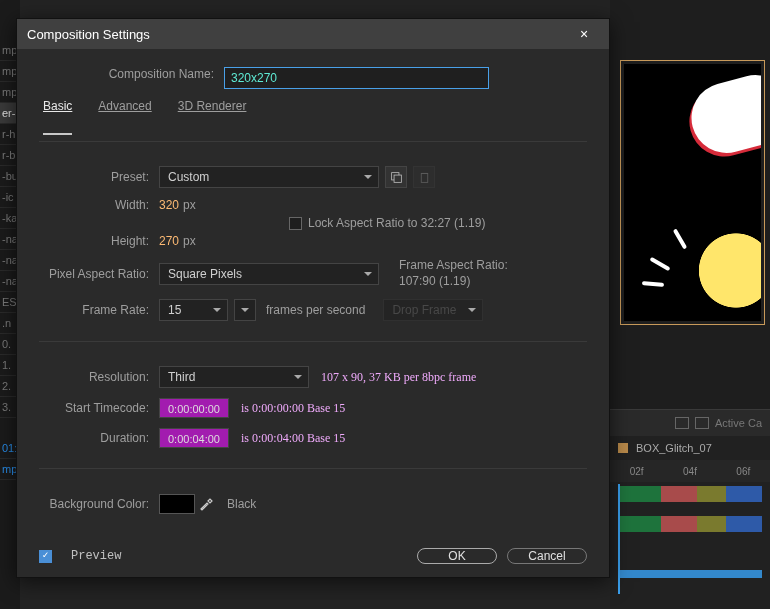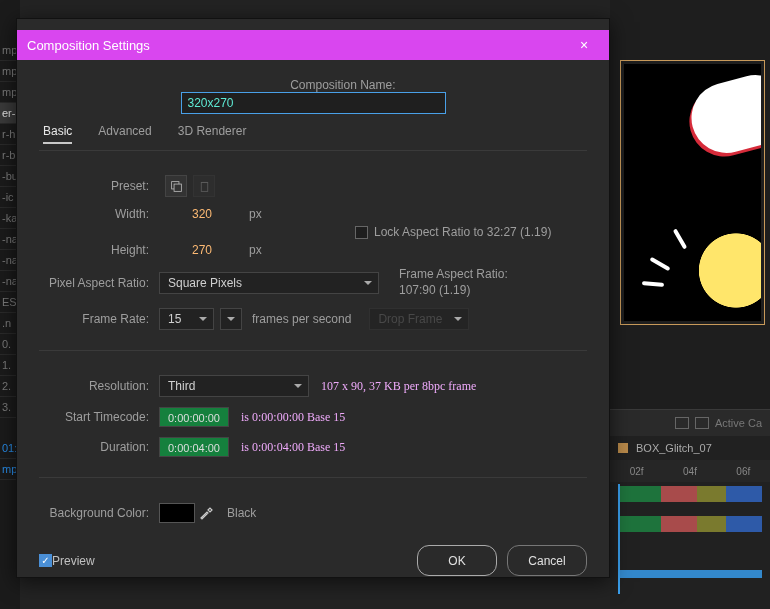--- a/index.html
+++ b/index.html
@@ -54,35 +54,35 @@
   .tl-marker { position: absolute; left: 8px; top: 74px; width: 2px; height: 110px; background: #3aa0ee; }
 
   
   .dialog {
     position: absolute; left: 16px; top: 18px; width: 594px; height: 560px;
     background: #2a2a2a; border: 1px solid #111;
     box-shadow: 0 4px 20px rgba(0,0,0,0.6);
     display: flex; flex-direction: column;
   }
   .titlebar {
-    height: 30px; background: #d946ef; color: #fff;
+    height: 30px; background: #404040; color: #fff;
     display: flex; align-items: center; justify-content: space-between;
-    padding: 0 10px; font-size: 13px; margin-top: 11px;
+    padding: 0 10px; font-size: 13px;
   }
   .titlebar .close { width: 30px; height: 30px; display: flex; align-items: center; justify-content: center; cursor: pointer; font-size: 14px;}
   .body { flex: 1; padding: 10px 22px 0 22px; color: #9e9e9e; }
-  .row { display: flex; align-items: center; margin: 8px 0; flex-direction: column; }
+  .row { display: flex; align-items: flex-start; margin: 8px 0; }
   .lbl { text-align: right; padding-right: 10px; color: #9e9e9e; }
   .name-row .lbl { width: 185px; }
   .name-row input {
     width: 265px; height: 22px; background: #1f1f1f; color: #5eead4;
     border: 1px solid #49a0e8; padding: 0 6px; font-size: 12px;
   }
   .tabs { display: flex; gap: 26px; margin: 10px 0 6px 4px; font-size: 12px; }
-  .tab { color: #9e9e9e; padding-bottom: 4px; cursor: pointer; }
+  .tab { color: #9e9e9e; padding-bottom: 20px; cursor: pointer; text-decoration: underline; }
   .tab.active { color: #e8e8e8; border-bottom: 2px solid #c8c8c8; }
   .section { border-top: 1px solid #3a3a3a; padding: 14px 0 10px 0; }
   .section:first-of-type { border-top: none; }
   .field-r { display: flex; align-items: center; margin: 10px 0; }
   .field-r .lbl { width: 120px; }
   select, .select-like {
     background: #222; color: #d0d0d0; border: 1px solid #444;
     height: 22px; padding: 0 20px 0 8px; font-size: 12px;
     appearance: none; position: relative;
   }
@@ -90,41 +90,41 @@
   .select-wrap::after {
     content: ""; position: absolute; right: 7px; top: 9px;
     border: 4px solid transparent; border-top-color: #aaa; pointer-events: none;
   }
   .select-wrap.disabled select { color: #555; border-color: #333; }
   .icon-btn { width: 22px; height: 22px; background: #333; border: 1px solid #444; margin-left: 6px; display: inline-flex; align-items: center; justify-content: center; cursor: pointer;}
   .icon-btn.disabled { opacity: 0.35; }
   .icon-btn svg { width: 13px; height: 13px; }
   .val-link { color: #fdba74; cursor: pointer; text-decoration: none; }
   .unit { color: #9e9e9e; margin-left: 4px; }
-  .wh-block { display: flex; align-items: center; margin: 6px 0; gap: 33px; }
+  .wh-block { display: flex; align-items: center; margin: 6px 0; }
   .wh-block .lbl { width: 120px; }
   .lock-chk { display: flex; align-items: center; gap: 6px; margin-left: 70px; }
   .lock-chk .chkbox, .preview-chk .chkbox { width: 13px; height: 13px; border: 1px solid #666; background: #1e1e1e; display: inline-flex; align-items: center; justify-content: center; }
   .chkbox.checked { background: #4a8fd6; border-color: #4a8fd6; }
   .chkbox.checked::after { content: "✓"; color: #fff; font-size: 10px; line-height: 1; }
   .timecode {
-    display: inline-block; min-width: 70px; height: 20px; background: #15803d;
+    display: inline-block; min-width: 70px; height: 20px; background: #a21caf;
     border: 1px solid #444; color: #ddd; text-align: center; line-height: 20px;
     font-size: 11px;
   }
   .info-txt { color: #f0abfc; margin-left: 12px; font-family: Liberation Serif, serif; }
   .bg-swatch { width: 36px; height: 20px; background: #000; border: 1px solid #555; }
   .eyedrop { width: 22px; height: 22px; display: inline-flex; align-items: center; justify-content: center; cursor: pointer;}
   .footer {
     height: 52px; display: flex; align-items: center; padding: 0 22px;
   }
-  .preview-chk { display: flex; align-items: center; gap: 0; }
+  .preview-chk { display: flex; align-items: center; gap: 19px; font-family: Liberation Mono, monospace; }
   .footer-spacer { flex: 1; }
   .btn {
-    width: 80px; height: 31px; border: 1px solid #777; border-radius: 12px;
+    width: 80px; height: 16px; border: 1px solid #777; border-radius: 12px;
     background: transparent; color: #e0e0e0; font-size: 12px; cursor: pointer;
     margin-left: 10px;
   }
   .btn.primary { border-color: #aaa; }
   .two-line-right { margin-left: 20px; line-height: 1.3; }
 </style>
 </head>
 <body>
 
 <div class="bg-left">
@@ -199,20 +199,25 @@
 
     <div class="tabs">
       <div class="tab active">Basic</div>
       <div class="tab">Advanced</div>
       <div class="tab">3D Renderer</div>
     </div>
 
     <div class="section">
       <div class="field-r">
         <span class="lbl">Preset:</span>
+        <span class="select-wrap">
+          <select style="width:220px">
+            <option>Custom</option>
+          </select>
+        </span>
         <span class="icon-btn">
           <svg viewBox="0 0 16 16">
               <rect x="2" y="2" width="9" height="9" fill="none" stroke="#bbb"></rect>
               <rect x="5" y="5" width="9" height="9" fill="#333" stroke="#bbb"></rect>
             </svg>
         </span>
         <span class="icon-btn disabled">
           <svg viewBox="0 0 16 16">
               <rect x="4" y="3" width="8" height="11" fill="none" stroke="#bbb"></rect>
               <line x1="4" y1="3" x2="12" y2="3" stroke="#bbb"></line>
@@ -249,21 +254,21 @@
         </span>
         <span class="two-line-right">
           <div>Frame Aspect Ratio:</div>
           <div>107:90 (1.19)</div>
         </span>
       </div>
 
       <div class="field-r">
         <span class="lbl">Frame Rate:</span>
         <span class="select-wrap">
-          <select style="width:55px">
+          <select style="width:69px">
             <option>15</option>
           </select>
         </span>
         <span class="select-wrap" style="margin-left:6px">
           <select style="width:22px;padding:0 14px 0 4px"><option></option></select>
         </span>
         <span class="unit" style="margin-left:10px">frames per second</span>
         <span class="select-wrap disabled" style="margin-left:18px">
           <select style="width:100px" disabled="">
             <option>Drop Frame</option>

